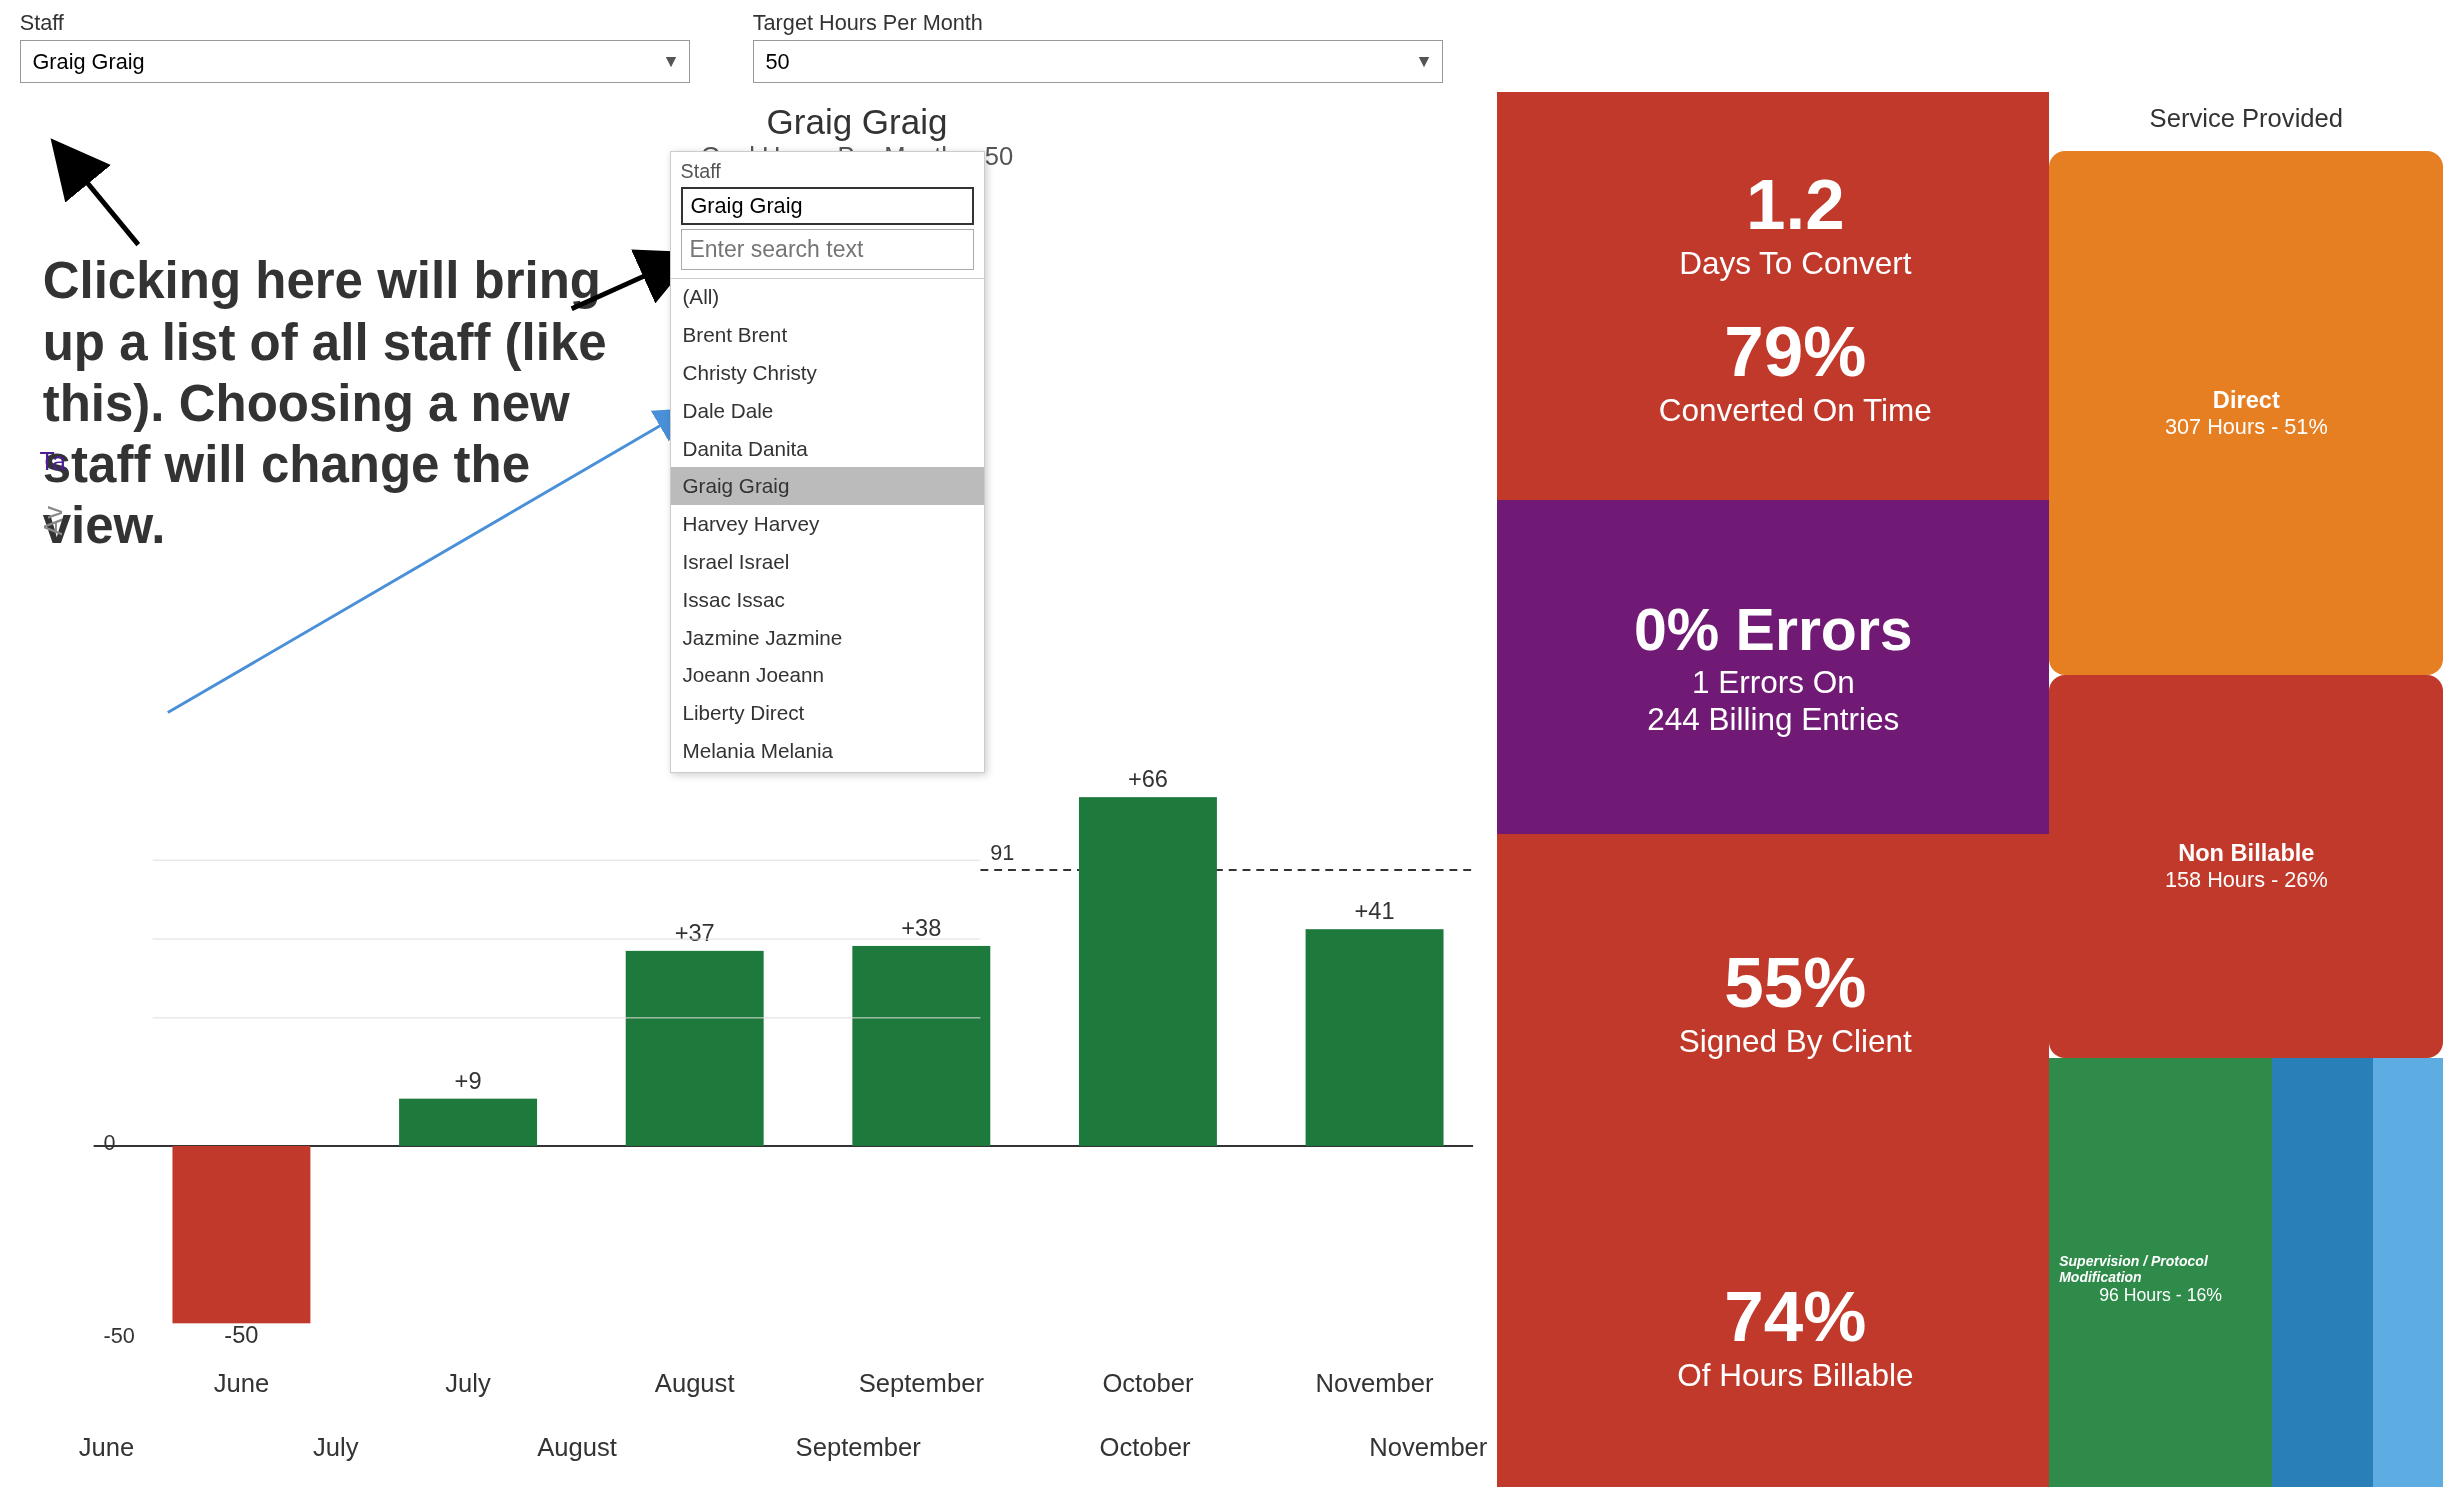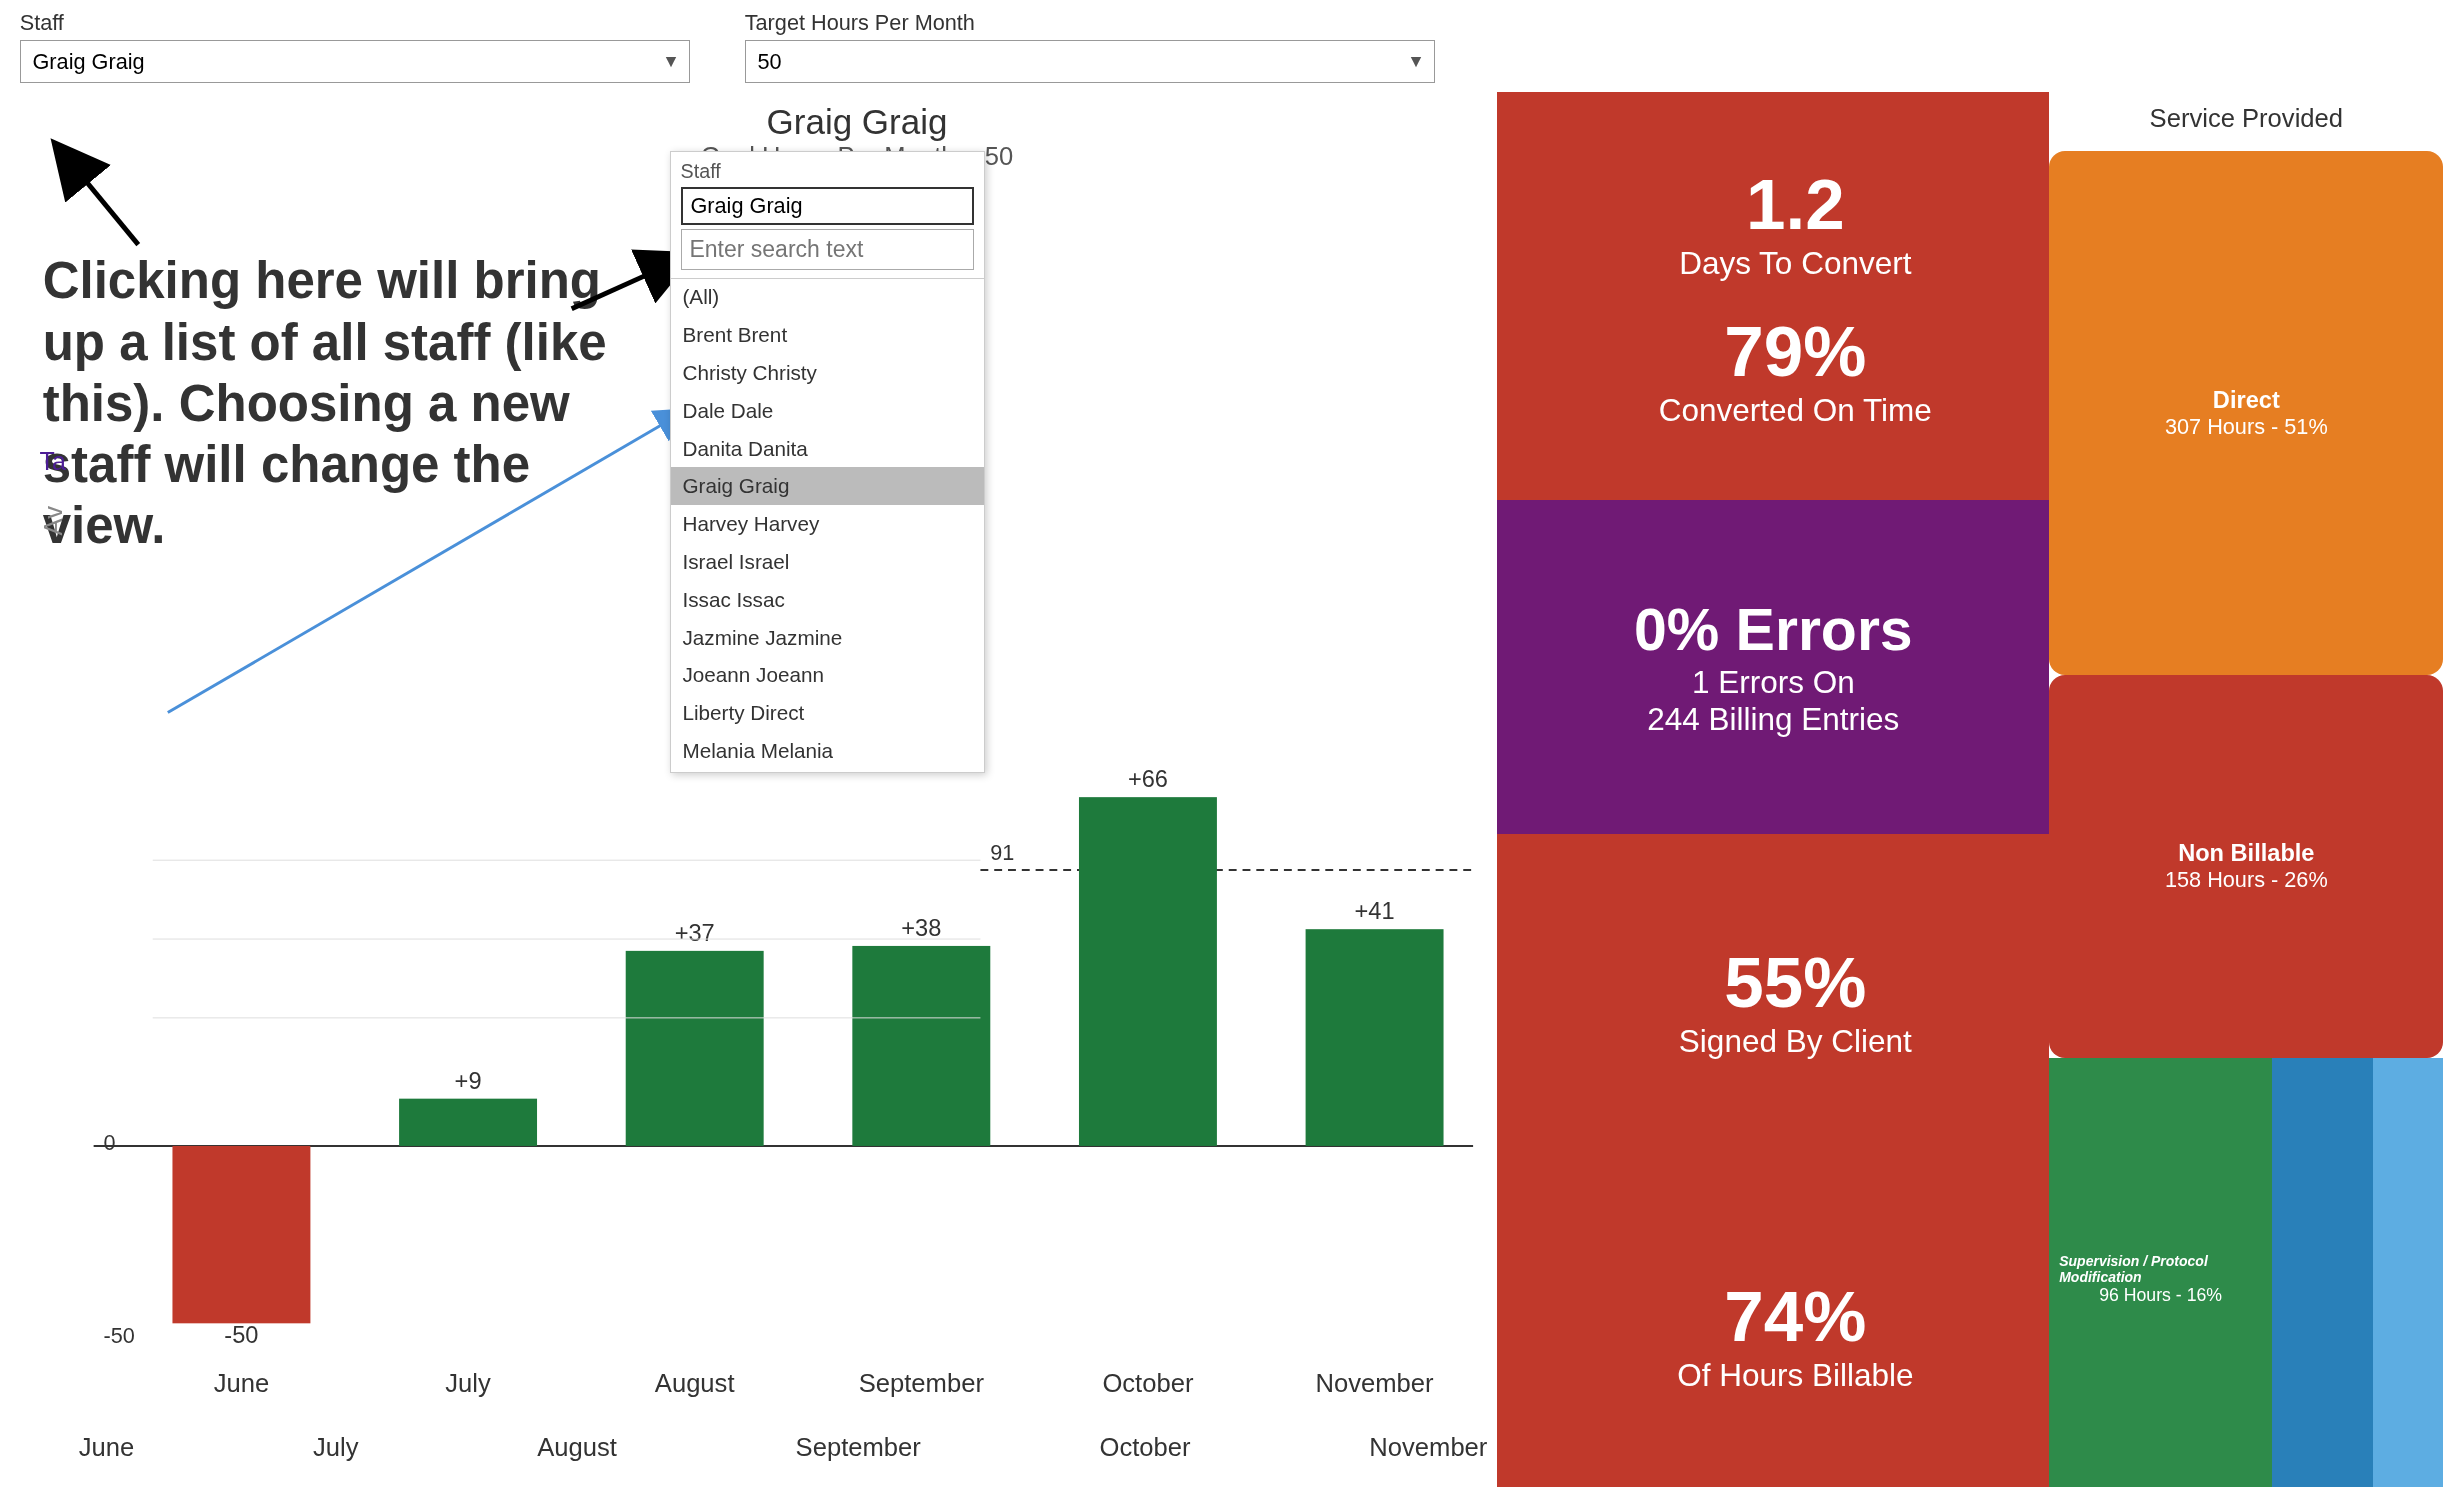--- a/index.html
+++ b/index.html
@@ -211,21 +211,21 @@
 <body>
 
 <div class="top-bar">
   <div class="top-bar-section">
     <label>Staff</label>
     <div class="select-wrapper">
       <select id="staff-select"><option>Graig Graig</option></select>
       <span class="arrow">▼</span>
     </div>
   </div>
-  <div class="top-bar-section" style="margin-left: 16px;">
+  <div class="top-bar-section" style="margin-left: 24px;">
     <label>Target Hours Per Month</label>
     <div class="select-wrapper">
       <select id="target-select"><option>50</option></select>
       <span class="arrow">▼</span>
     </div>
   </div>
 </div>
 
 <div class="main-content">
 

